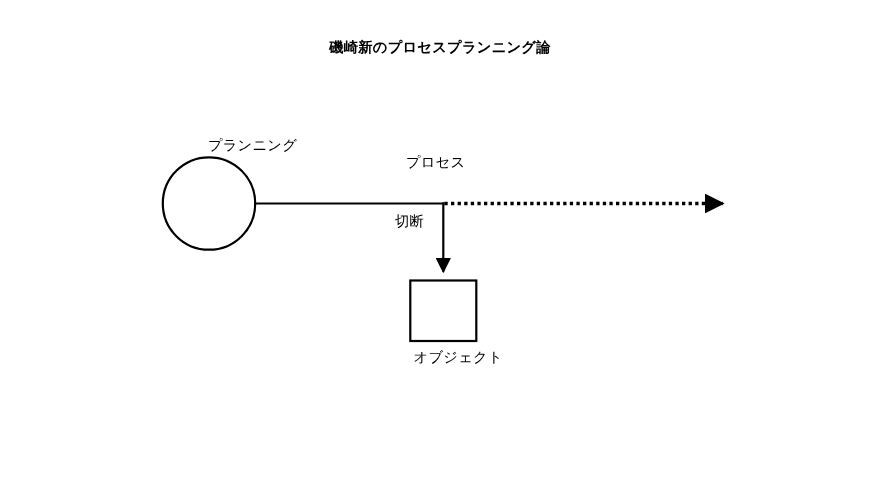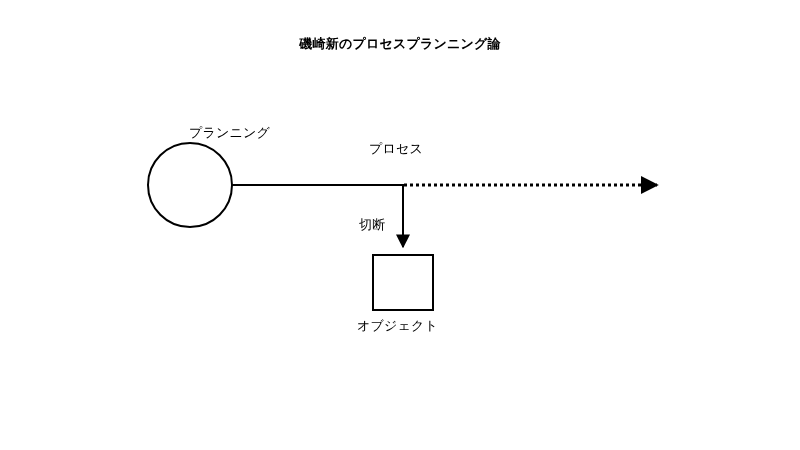--- a/index.html
+++ b/index.html
@@ -46,24 +46,24 @@
     left: 149px;
     top: 125px;
     margin-left: 40px;
   }
   #label-process {
     left: 369px;
     top: 141px;
   }
   #label-cut {
     left: 359px;
-    top: 217px;
+    top: 194px;
   }
   #label-object {
-    left: 357px;
+    left: 376px;
     top: 318px;
     text-align: center;
   }
   svg { display: block; }
 </style>
 </head>
 <body>
 
 <div id="diagram-root">
 

